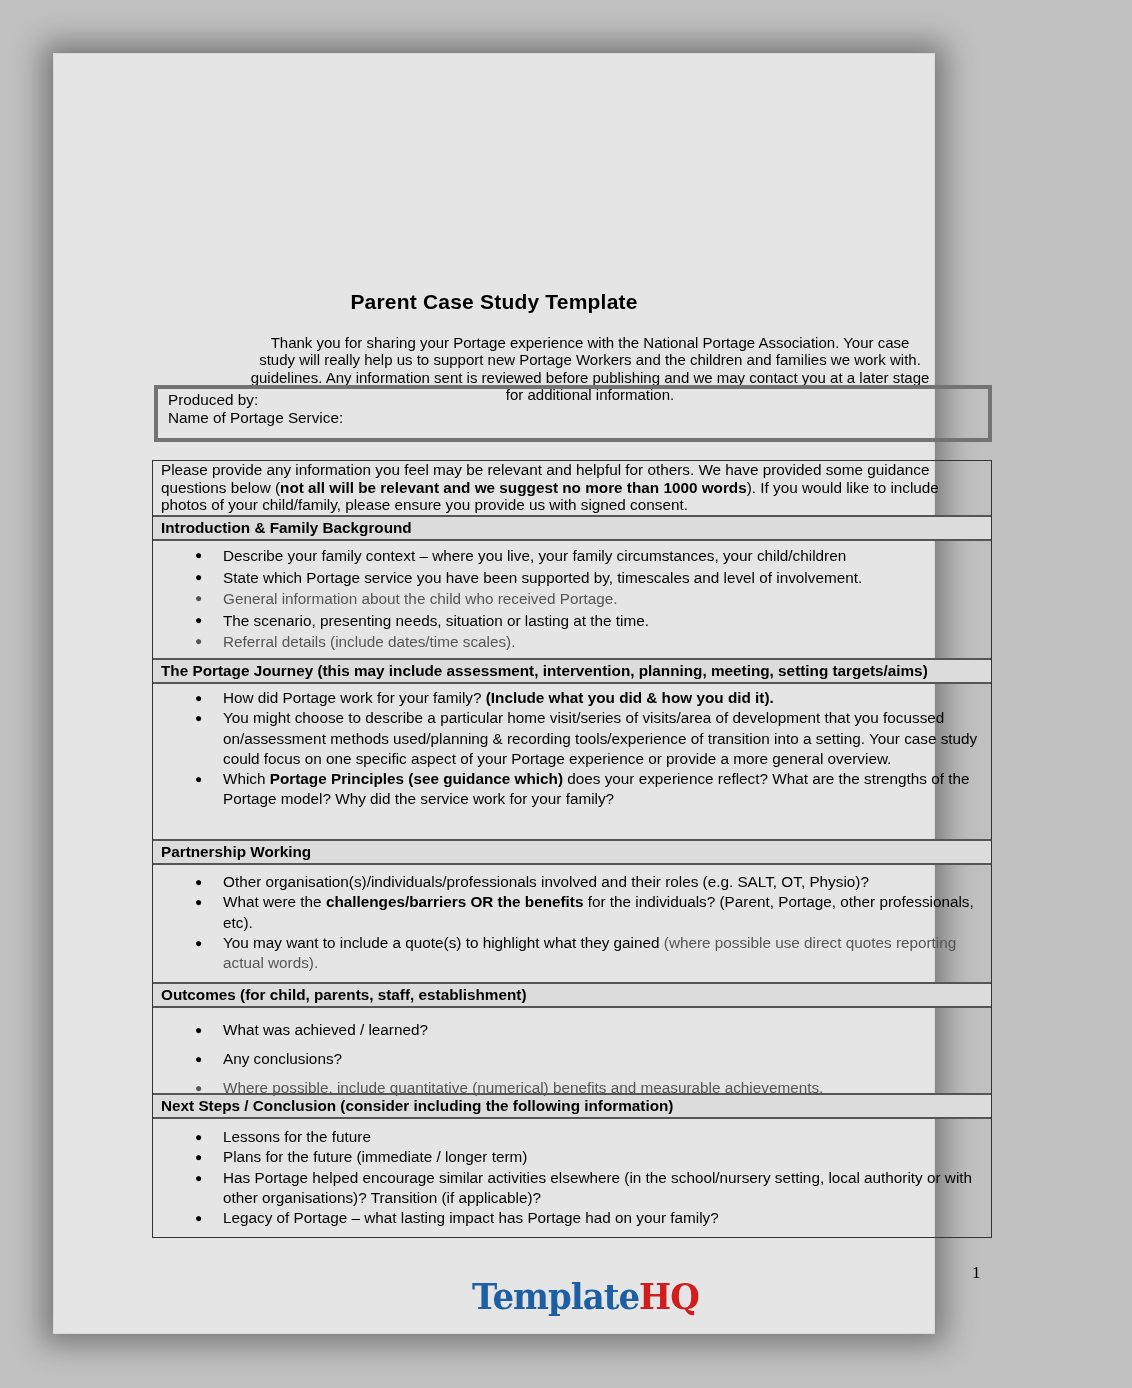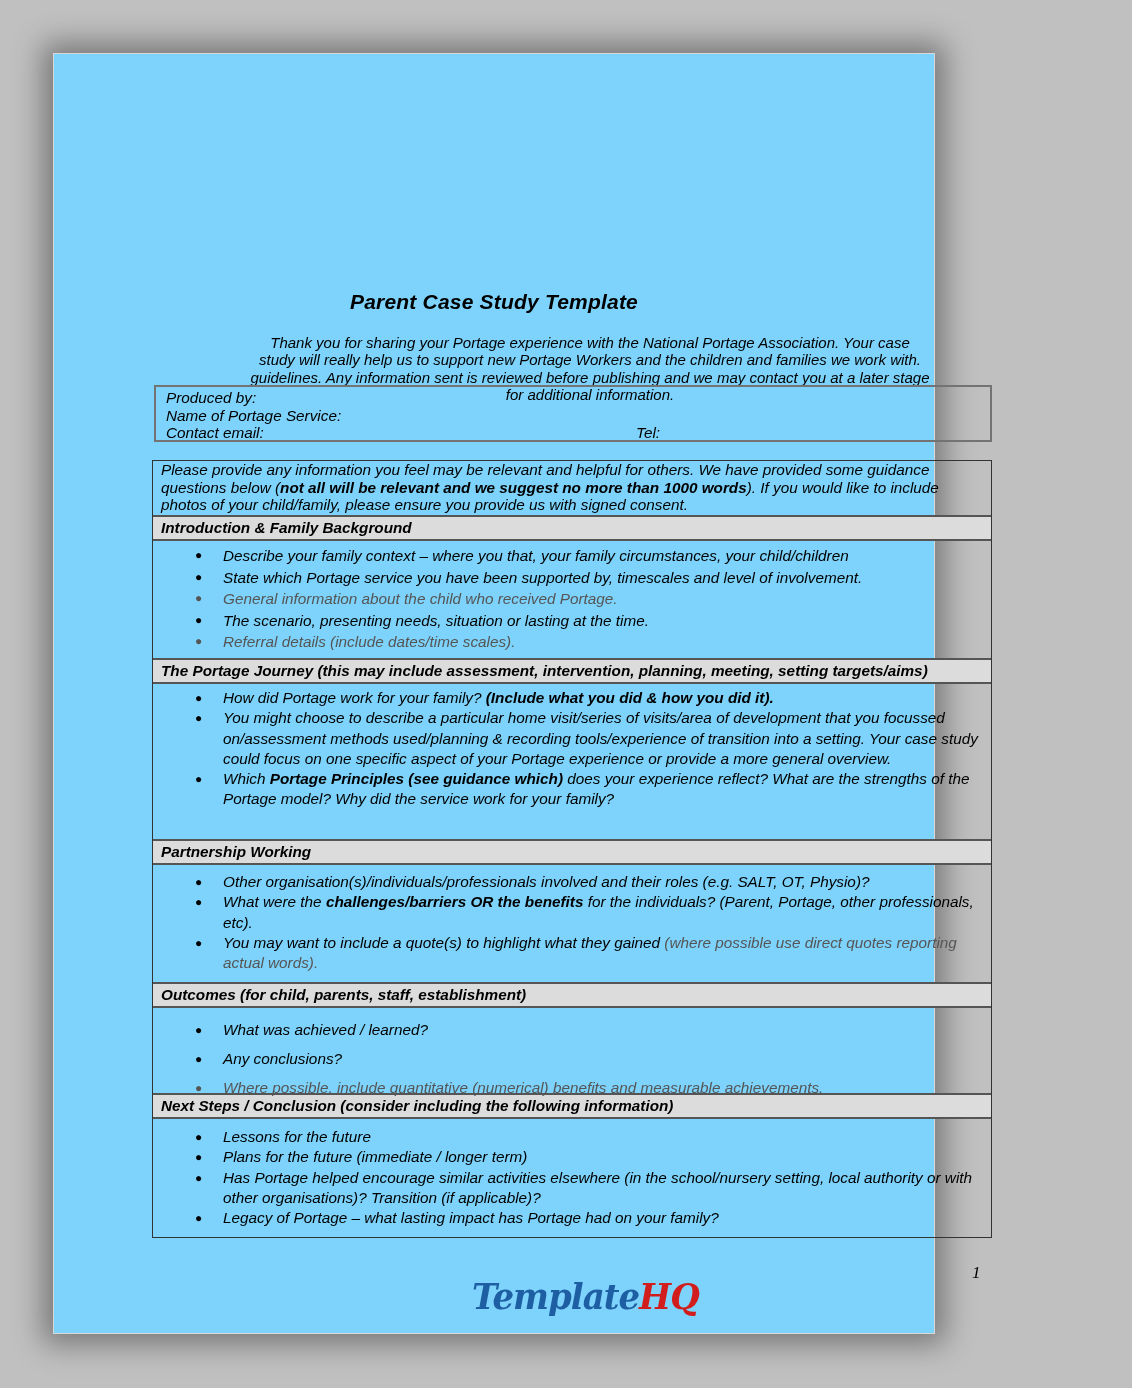--- a/index.html
+++ b/index.html
@@ -14,25 +14,24 @@
       overflow: hidden;
       font-family: "Liberation Sans", sans-serif;
       color: #000;
     }
     .page {
       position: absolute;
       left: 53px;
       top: 53px;
       width: 882px;
       height: 1281px;
-      background: #7dd3fc;
+      background: #e5e5e5;
       box-shadow: 0 0 28px 10px rgba(0,0,0,0.38);
       border: 1px solid #d8d8d8;
       box-sizing: border-box;
-      font-style: italic;
     }
     .title {
       position: absolute;
       left: 0;
       right: 0;
       top: 236px;
       text-align: center;
       font-weight: bold;
       font-size: 21px;
       letter-spacing: 0.2px;
@@ -45,21 +44,21 @@
       text-align: center;
       font-size: 15px;
       line-height: 17.4px;
     }
     .info-box {
       position: absolute;
       left: 100px;
       top: 331px;
       width: 838px;
       height: 57px;
-      border: 2px solid #737373;
+      border: 4px solid #737373;
       box-sizing: border-box;
       font-size: 15.3px;
       line-height: 17.5px;
       padding: 2px 0 0 10px;
     }
     .info-box .row { position: relative; height: 17.5px; }
     .info-box .tel { position: absolute; left: 470px; top: 0; }
 
     .main-table {
       position: absolute;
@@ -139,36 +138,32 @@
   <div class="intro">
     <div>Thank you for sharing your Portage experience with the National Portage Association.  Your case</div>
     <div>study will really help us to support new Portage Workers and the children and families we work with.</div>
     <div>guidelines. Any information sent is reviewed before publishing and we may contact you at a later stage</div>
     <div>for additional information.</div>
   </div>
 
   <div class="info-box">
     <div class="row">Produced by:</div>
     <div class="row">Name of Portage Service:</div>
-    <div class="row">
-      <span>Contact email:</span>
-      <span class="tel">Tel:</span>
-    </div>
   </div>
 
   <div class="main-table">
 
     <div class="guidance">
       <span>Please provide any information you feel may be relevant and helpful for others. We have provided some guidance questions below (</span><b>not all will be relevant and we suggest no more than 1000 words</b><span>). If you would like to include photos of your child/family, please ensure you provide us with signed consent.</span>
     </div>
 
     <div class="sec-head">Introduction &amp; Family Background</div>
     <div class="sec-body" style="padding:4px 0 4px 0; height:117px;">
       <ul class="bullets">
-        <li style="line-height:21.6px"><span class="dot">●</span><span>Describe your family context – where you that, your family circumstances, your child/children</span></li>
+        <li style="line-height:21.6px"><span class="dot">●</span><span>Describe your family context – where you live, your family circumstances, your child/children</span></li>
         <li style="line-height:21.6px"><span class="dot">●</span><span>State which Portage service you have been supported by, timescales and level of involvement.</span></li>
         <li class="grey" style="line-height:21.6px"><span class="dot">●</span><span>General information about the child who received Portage.</span></li>
         <li style="line-height:21.6px"><span class="dot">●</span><span>The scenario, presenting needs, situation or lasting at the time.</span></li>
         <li class="grey" style="line-height:21.6px"><span class="dot">●</span><span>Referral details (include dates/time scales).</span></li>
       </ul>
     </div>
 
     <div class="sec-head">The Portage Journey (this may include assessment, intervention, planning, meeting, setting targets/aims)</div>
     <div class="sec-body" style="padding:4px 0 4px 0; height:155px;">
       <ul class="bullets">

